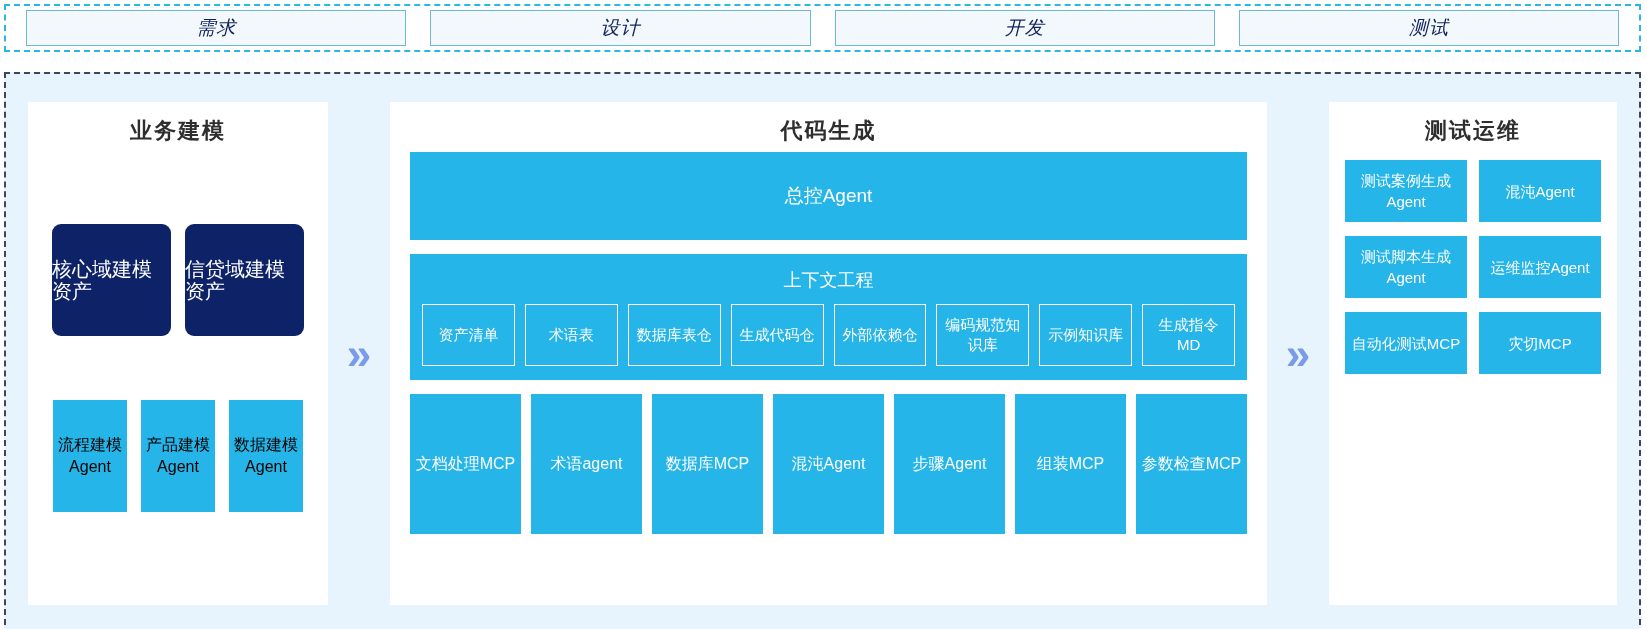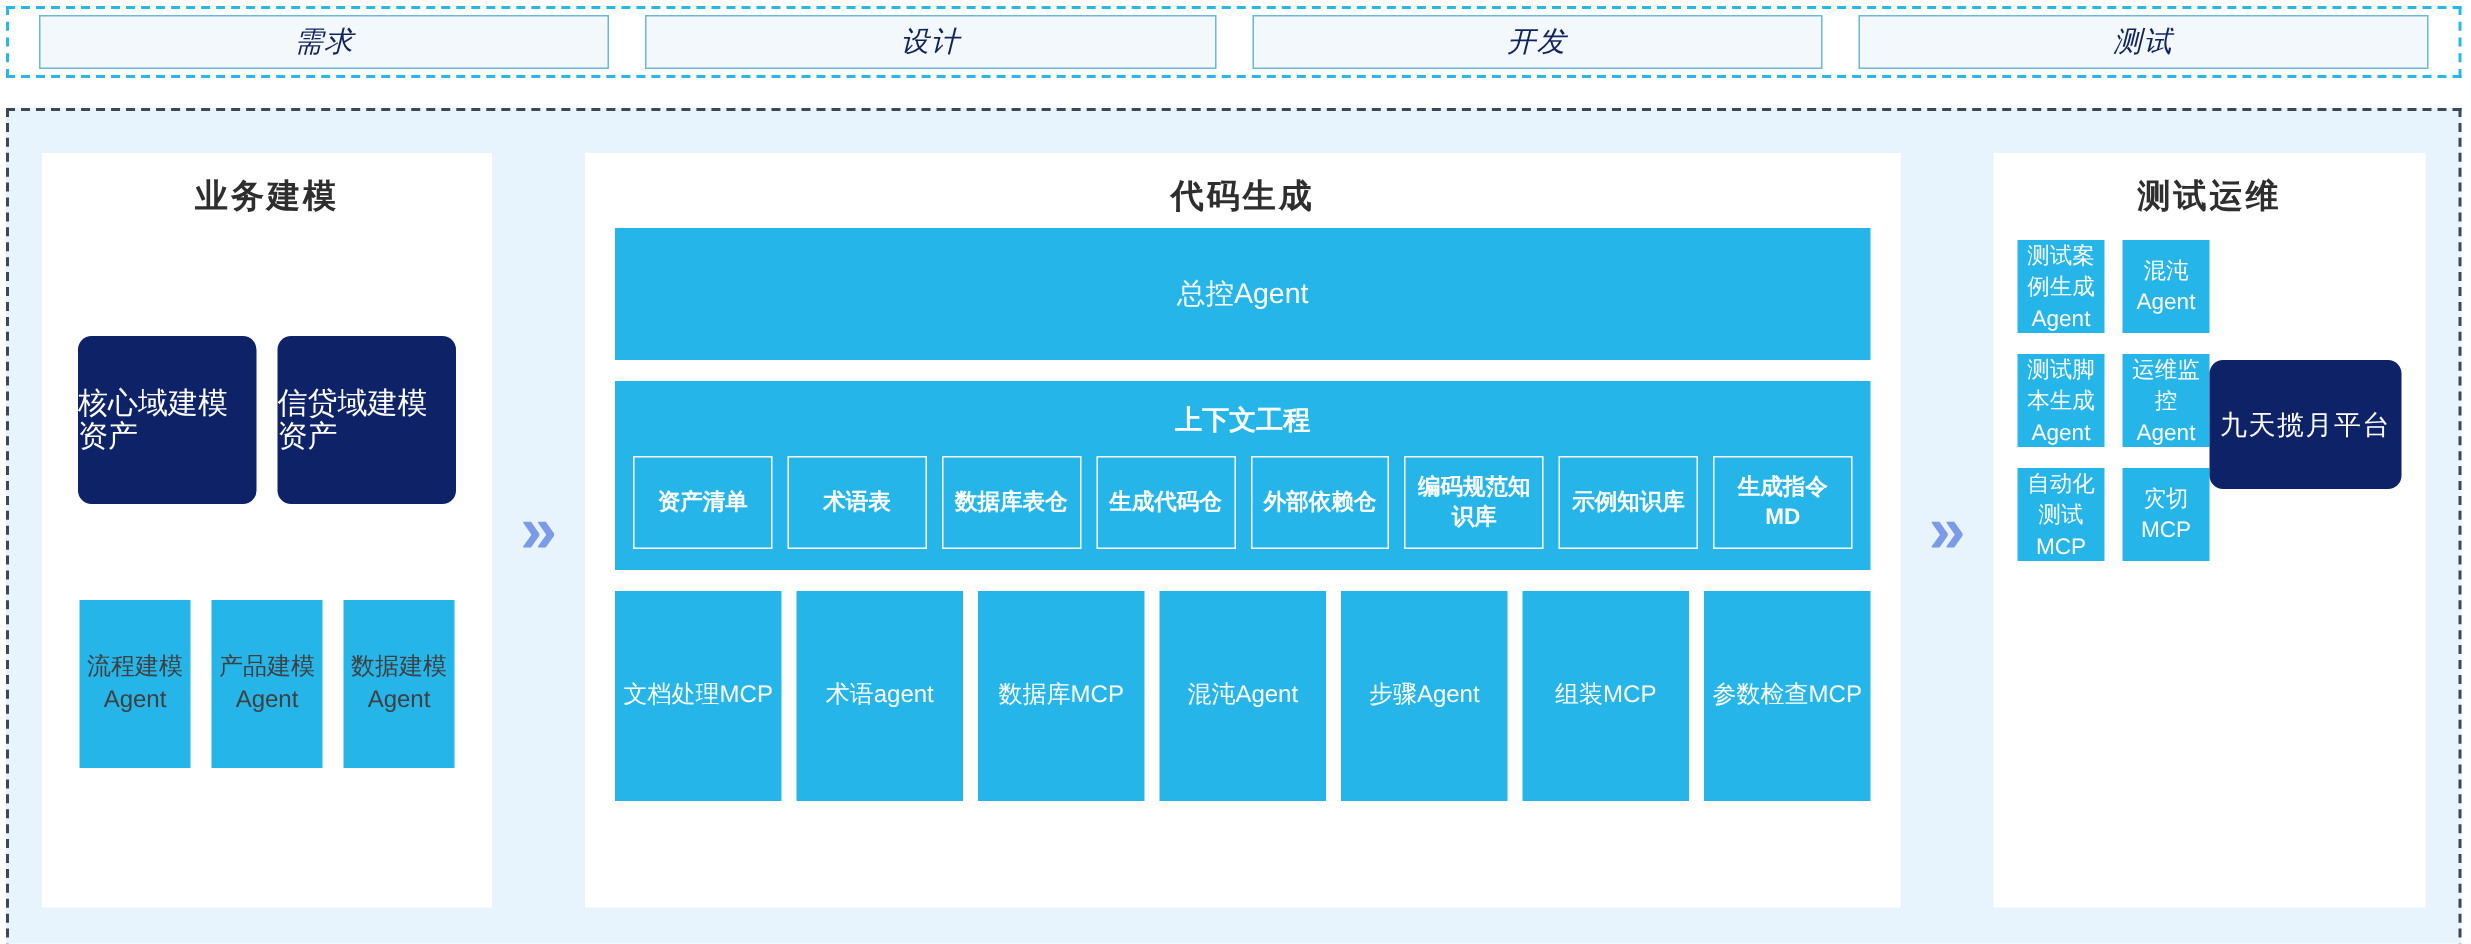--- a/index.html
+++ b/index.html
@@ -118,21 +118,21 @@
   }
   .agent-row {
     display: flex;
     gap: 14px;
     justify-content: center;
   }
   .agent-box {
     width: 74px;
     height: 112px;
     background: #26b5e8;
-    color: #404040;
+    color: #000000;
     font-size: 16px;
     line-height: 22px;
     display: flex;
     align-items: center;
     justify-content: center;
     text-align: center;
   }
 
   
   .arrow {
@@ -165,21 +165,20 @@
     display: flex;
     align-items: center;
     justify-content: center;
     color: #ffffff;
     font-size: 19px;
   }
   .context-block {
     background: #26b5e8;
     padding: 10px 12px 14px 12px;
     box-sizing: border-box;
-    font-weight: bold;
   }
   .context-title {
     text-align: center;
     color: #ffffff;
     font-size: 18px;
     margin: 4px 0 12px 0;
   }
   .context-items {
     display: flex;
     gap: 10px;
@@ -400,20 +399,17 @@
           <div class="right-box">
             <span>运维监控Agent</span>
           </div>
           <div class="right-box">
             <span>自动化测试MCP</span>
           </div>
           <div class="right-box">
             <span>灾切MCP</span>
           </div>
         </div>
-        <div class="platform-box">
-          <span>九天揽月平台</span>
-        </div>
       </div>
     </div>
 
   </div>
 </div>
 
 </body></html>

